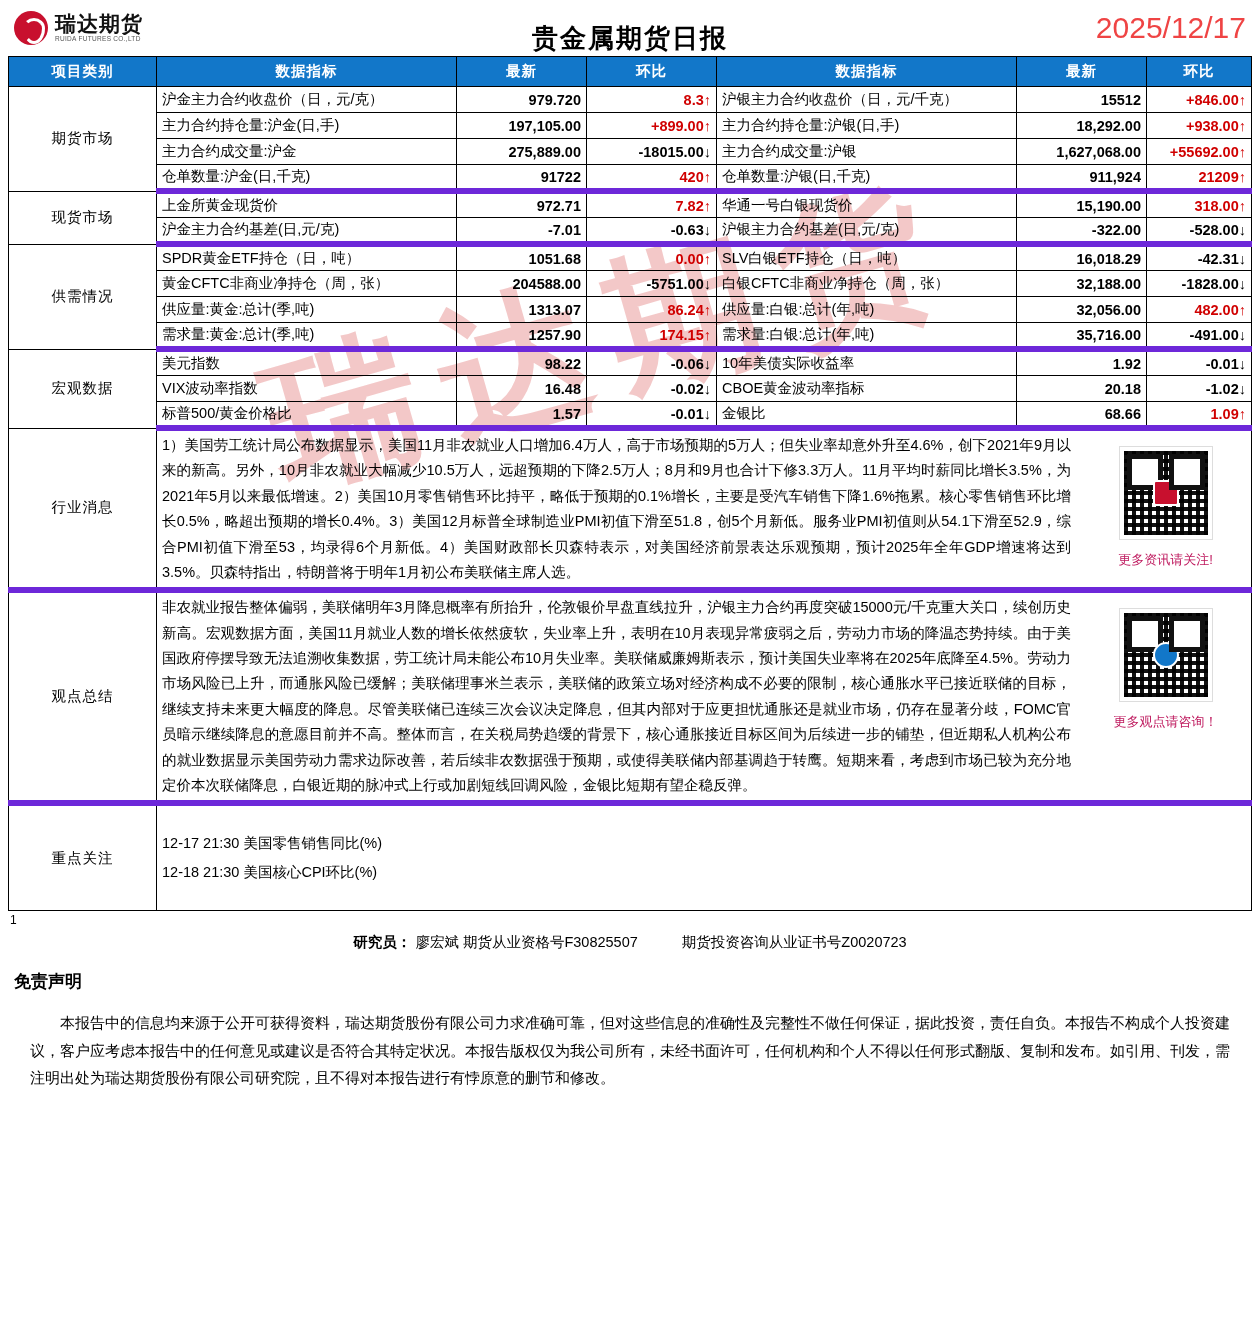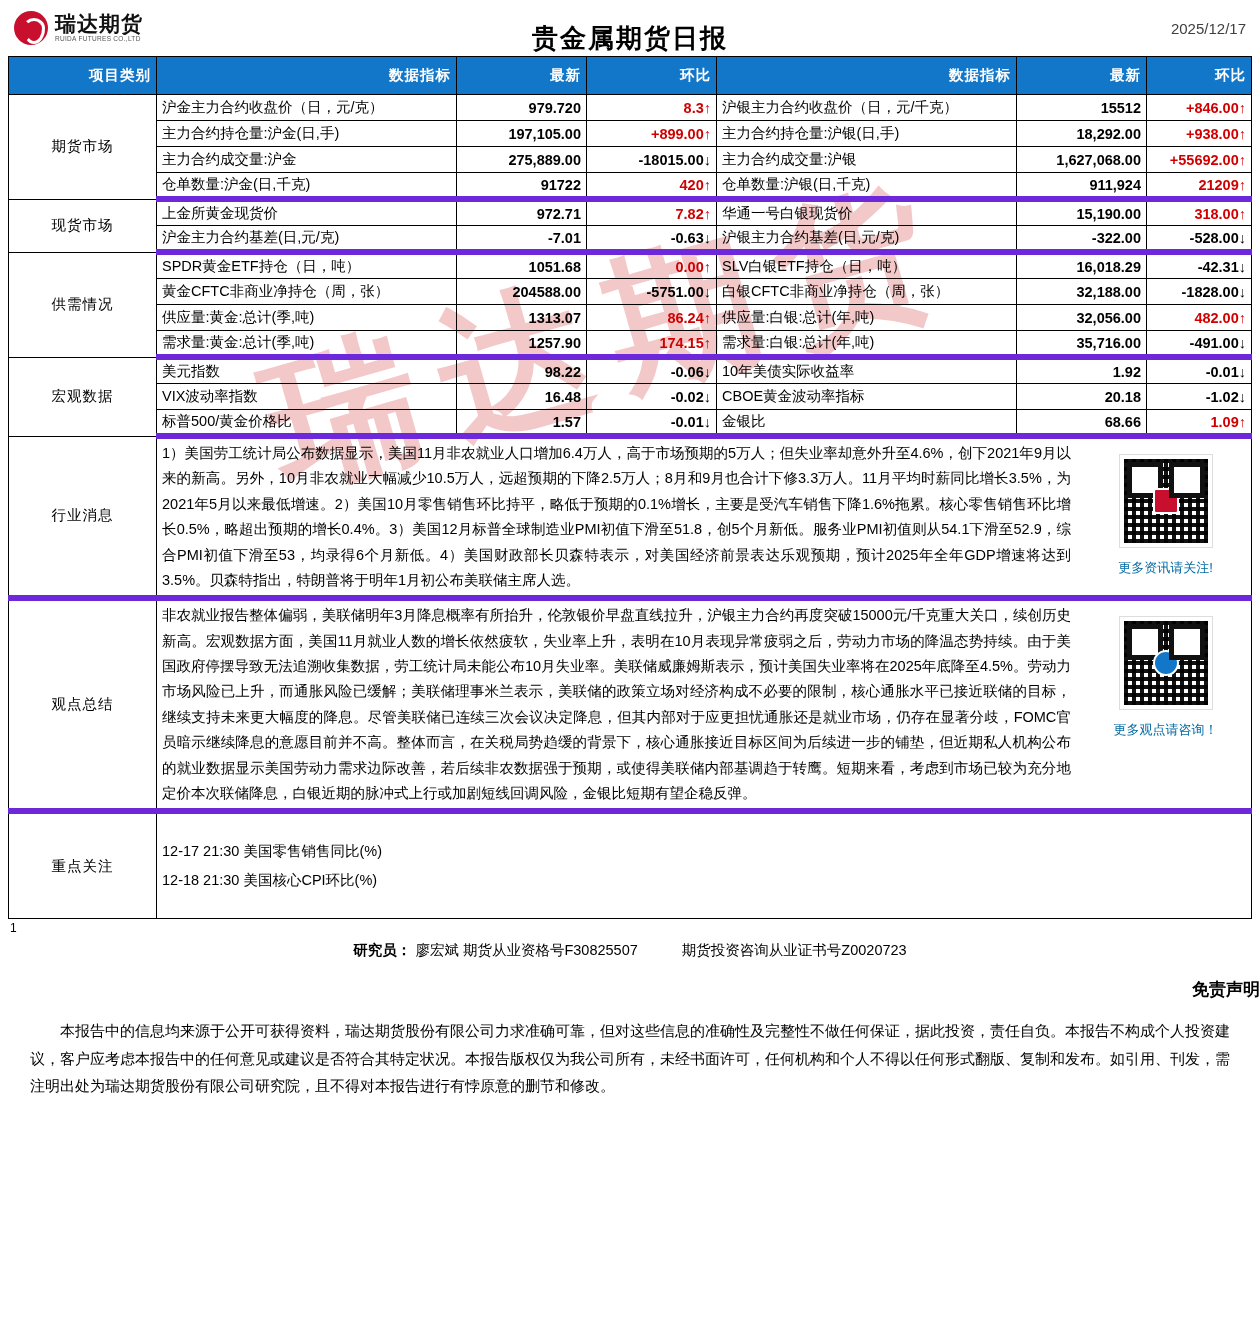--- a/index.html
+++ b/index.html
@@ -67,22 +67,22 @@
     text-align: center;
     font-size: 26px;
     font-weight: bold;
     letter-spacing: 2px;
     margin-top: 20px;
   }
   .doc-date {
     width: 190px;
     flex: 0 0 190px;
     text-align: right;
-    font-size: 15px;
-    color: #404040;
+    font-size: 30px;
+    color: #ef4444;
   }
 
   
   .watermark {
     position: absolute;
     top: 120px;
     left: 60px;
     width: 1100px;
     height: 430px;
     pointer-events: none;
@@ -111,22 +111,22 @@
   table.main td, table.main th {
     border: 1px solid #000;
     padding: 2px 5px;
     font-size: 14.5px;
     vertical-align: middle;
   }
   thead th {
     background: #1277c9;
     color: #fff;
     font-weight: bold;
-    text-align: right;
-    height: 38px;
+    text-align: center;
+    height: 30px;
     font-size: 16px;
     letter-spacing: 1px;
   }
   td.cat {
     text-align: center;
     font-size: 16px;
     letter-spacing: 1px;
   }
   td.lbl { text-align: left; }
   td.val { text-align: right; font-weight: bold; padding-right: 12px; }
@@ -179,21 +179,21 @@
   .qr-center {
     position: absolute;
     left: 50%; top: 50%;
     transform: translate(-50%,-50%);
     width: 26px; height: 26px;
     background: #c8102e;
     border: 2px solid #fff;
     border-radius: 3px;
   }
   .qr-center.blue { background: #1277c9; border-radius: 50%; }
-  .qr-cap { font-size: 13px; color: #0369a1; }
+  .qr-cap { font-size: 13px; color: #be185d; }
 
   td.focus-cell {
     text-align: left;
     font-size: 15px;
     line-height: 2.0;
     padding: 10px 10px;
     vertical-align: top;
     height: 107px;
   }
 
@@ -207,21 +207,20 @@
     font-size: 14.5px;
     margin-top: 6px;
   }
   .researcher .k { font-weight: bold; }
   .researcher .g { margin-right: 40px; }
 
   .disc-title {
     font-size: 17px;
     font-weight: bold;
     margin: 18px 0 4px 14px;
-    text-align: right;
   }
   .disc-body {
     font-size: 15px;
     line-height: 1.85;
     margin: 0 14px;
     text-align: justify;
   }
   .disc-body p { margin: 16px; text-indent: 2em; }
 </style>
 </head>

